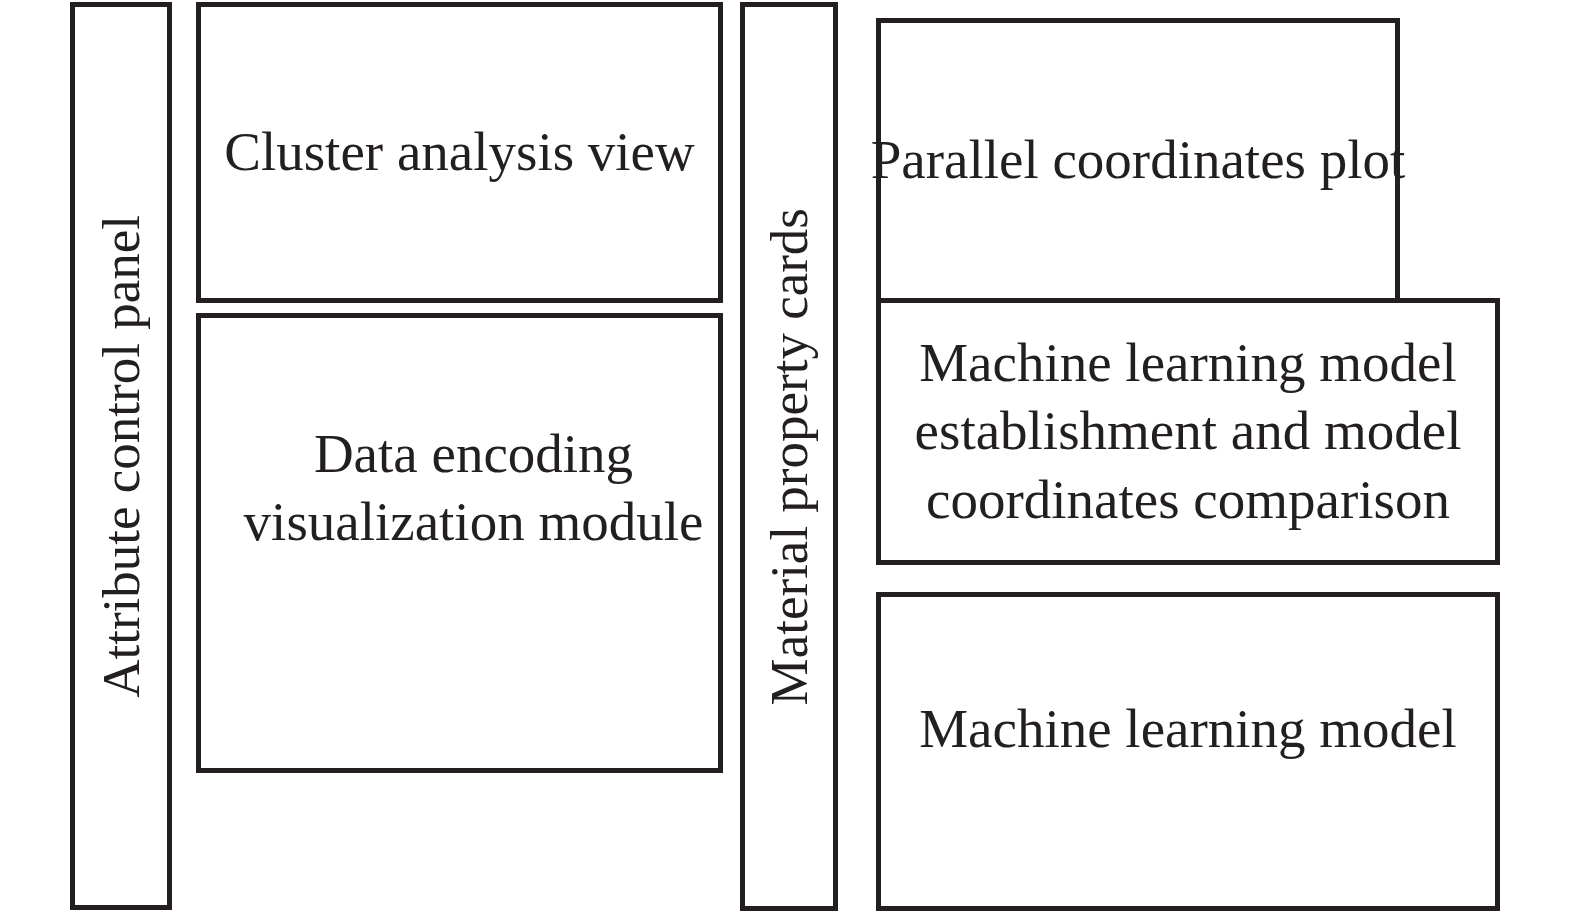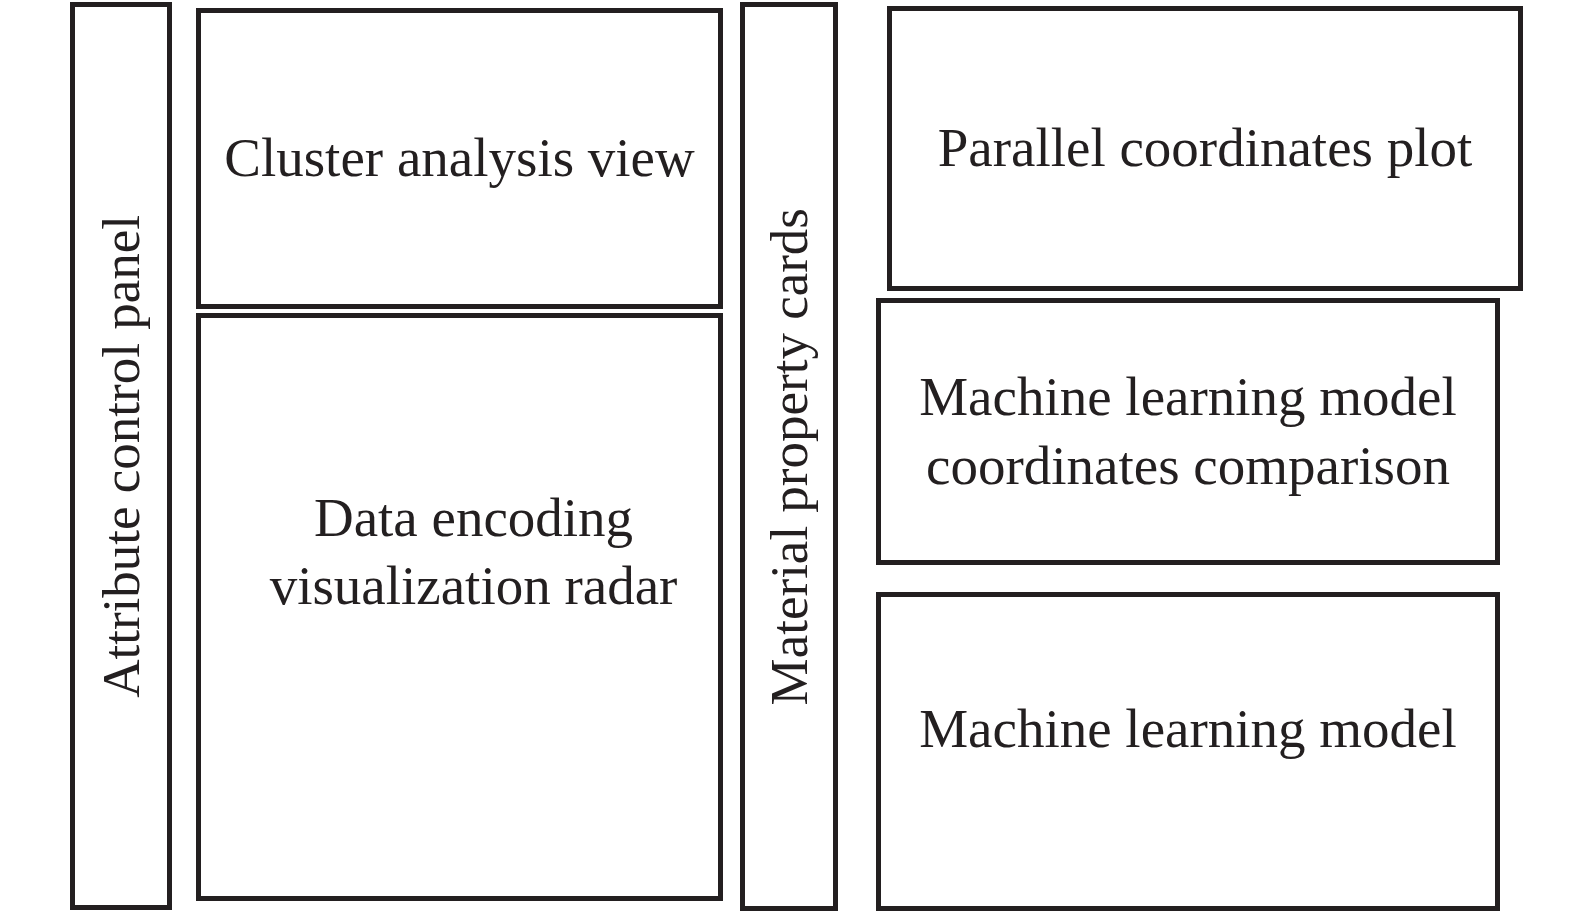--- a/index.html
+++ b/index.html
@@ -33,62 +33,63 @@
   }
   .vlabel {
     writing-mode: vertical-rl;
     transform: rotate(180deg);
     font-size: 53px;
     line-height: 1;
     white-space: nowrap;
   }
   
   #attribute-panel   { left: 70px;  top: 2px;   width: 102px; height: 908px; }
-  #cluster-box       { left: 196px; top: 8px;   width: 527px; height: 301px; }
-  #data-encoding-box { left: 196px; top: 313px; width: 527px; height: 588px;
+  #cluster-box       { left: 196px; top: 2px;   width: 527px; height: 301px; }
+  #data-encoding-box { left: 196px; top: 313px; width: 527px; height: 460px;
                        padding-bottom: 110px; padding-left: 28px; } 
   #material-panel    { left: 740px; top: 2px;   width: 98px;  height: 909px; }
-  #parallel-box      { left: 876px; top: 6px;   width: 636px; height: 285px; margin-left: 11px; }
+  #parallel-box      { left: 876px; top: 18px;   width: 524px; height: 285px; }
   #ml-model-box      { left: 876px; top: 298px; width: 624px; height: 267px; }
   #radar-box         { left: 876px; top: 592px; width: 624px; height: 319px;
                        padding-bottom: 44px; } 
 </style>
 </head>
 <body>
 
 <div id="figure">
 
   <div class="box" id="attribute-panel">
     <span class="vlabel">Attribute control panel</span>
   </div>
 
   <div class="box" id="cluster-box">
     <div class="label">Cluster analysis view</div>
   </div>
 
   <div class="box" id="data-encoding-box">
     <div class="label">
       <div>Data encoding</div>
-      <div>visualization radar</div>
+      <div>visualization module</div>
     </div>
   </div>
 
   <div class="box" id="material-panel">
     <span class="vlabel">Material property cards</span>
   </div>
 
   <div class="box" id="parallel-box">
     <div class="label">
       <div>Parallel coordinates plot</div>
     </div>
   </div>
 
   <div class="box" id="ml-model-box">
     <div class="label">
       <div>Machine learning model</div>
+      <div>establishment and model</div>
       <div>coordinates comparison</div>
     </div>
   </div>
 
   <div class="box" id="radar-box">
     <div class="label">
       <div>Machine learning model</div>
     </div>
   </div>
 

